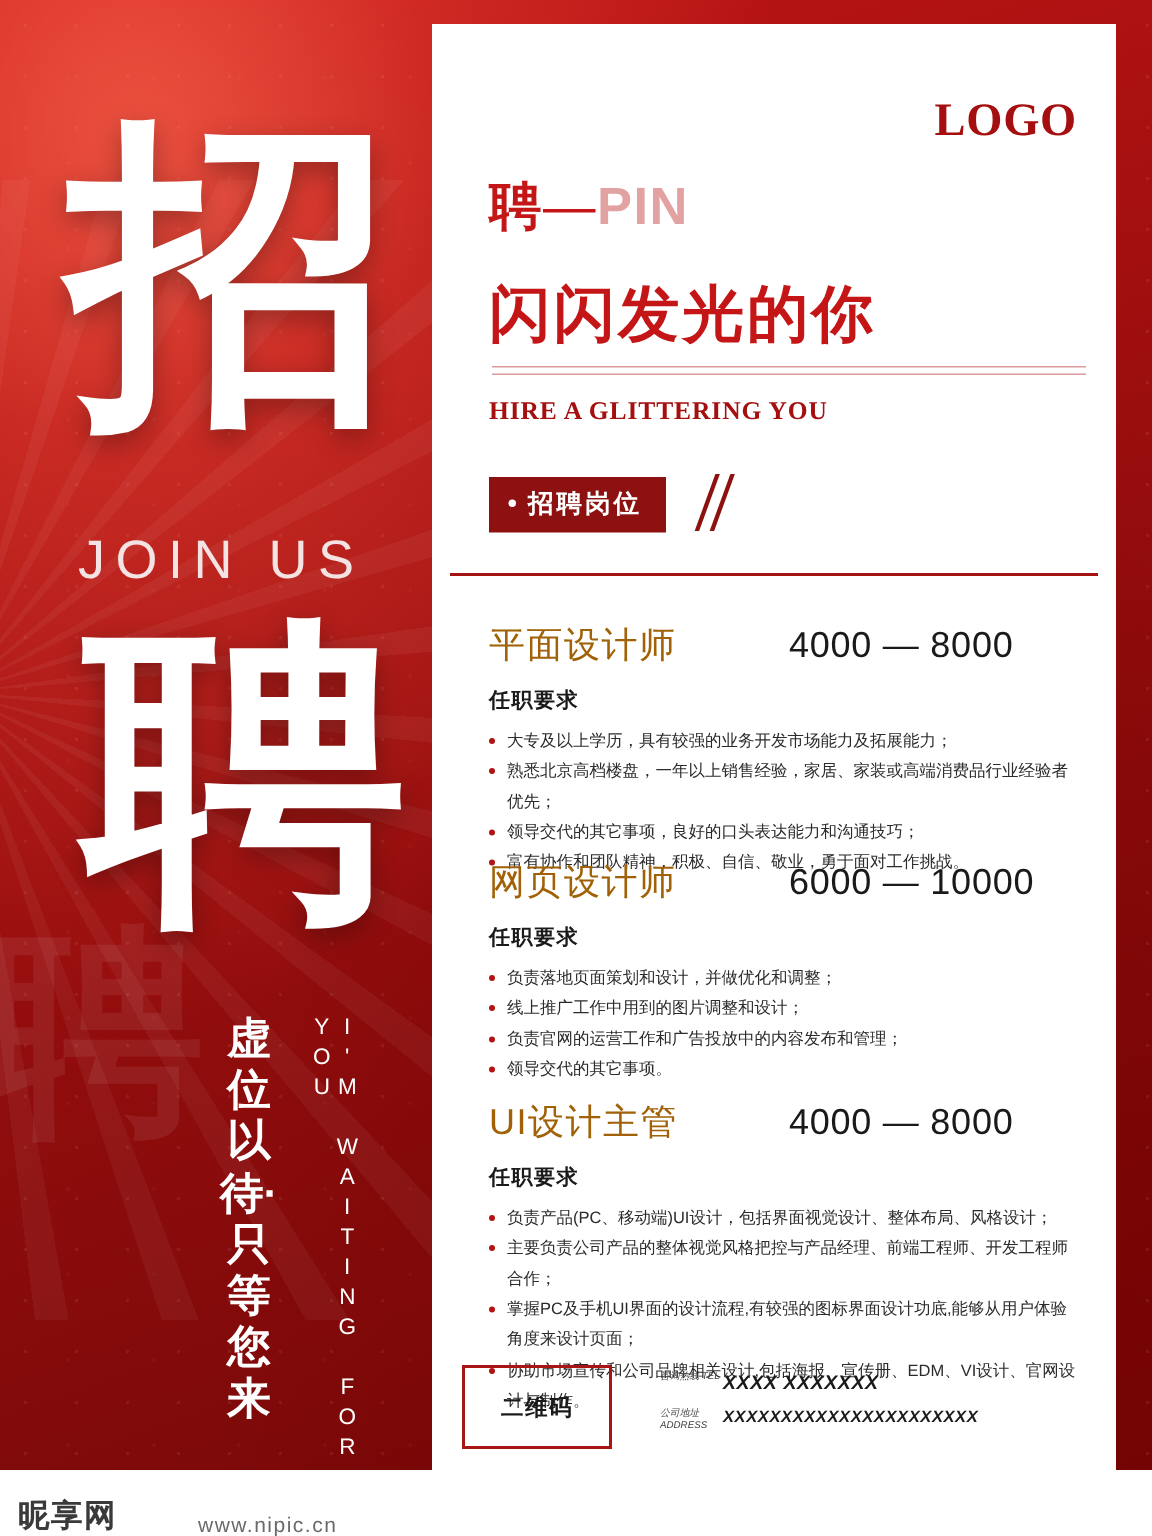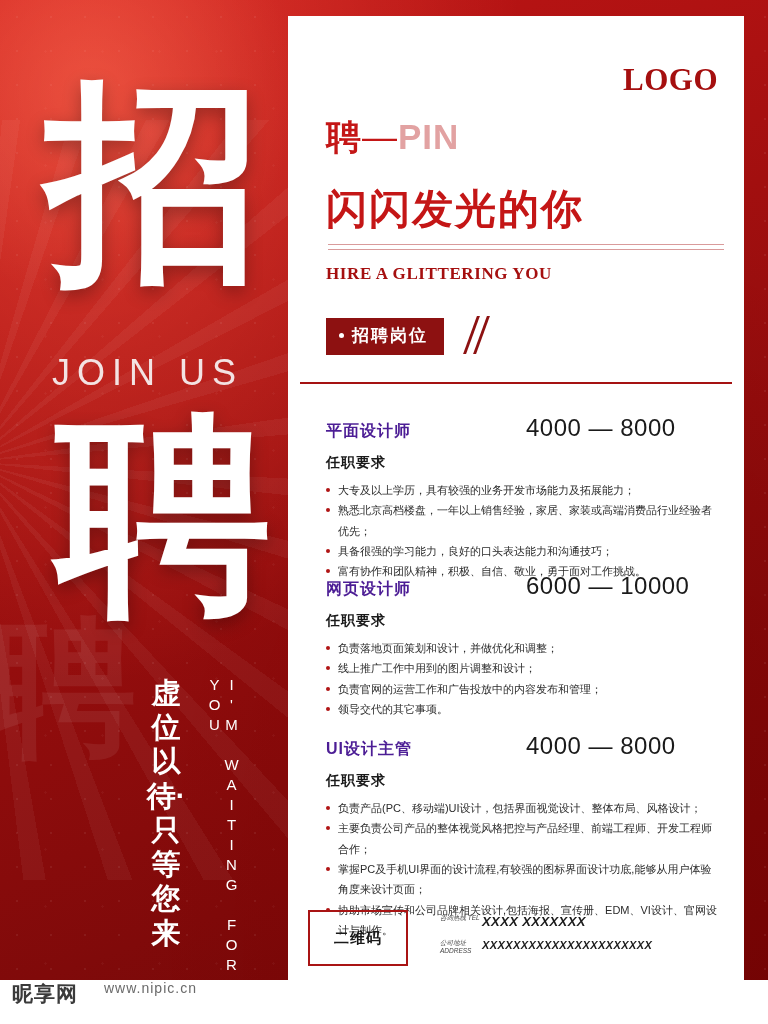--- a/index.html
+++ b/index.html
@@ -242,23 +242,23 @@
     position: absolute;
     left: 38px;
     width: 392px;
   }
   .job-head {
     display: flex;
     align-items: baseline;
     justify-content: flex-start;
   }
   .job-title {
-    font-size: 16px;
-    font-weight: 700;
-    color: #4c1d95;
+    font-size: 24px;
+    font-weight: 400;
+    color: #a16207;
     letter-spacing: 1px;
     width: 200px;
   }
   .job-salary {
     font-size: 24px;
     font-weight: 400;
     color: #1a1a1a;
     letter-spacing: 0.5px;
   }
   .req-label {
@@ -349,21 +349,22 @@
 
   
   .watermark {
     position: absolute;
     left: 0;
     bottom: 0;
     width: 768px;
     height: 44px;
     background: #ffffff;
     display: flex;
-    align-items: flex-start;
+    align-items: flex-end;
+    gap: 28px;
   }
   .wm-logo {
     margin-left: 12px;
     font-size: 21px;
     font-weight: 700;
     color: #3a3a3a;
     letter-spacing: 1px;
   }
   .wm-url {
     margin-left: 26px;
@@ -416,21 +417,21 @@
 
     <div class="job job-1">
       <div class="job-head">
         <div class="job-title">平面设计师</div>
         <div class="job-salary">4000 — 8000</div>
       </div>
       <div class="req-label">任职要求</div>
       <ul class="bullets">
         <li>大专及以上学历，具有较强的业务开发市场能力及拓展能力；</li>
         <li>熟悉北京高档楼盘，一年以上销售经验，家居、家装或高端消费品行业经验者优先；</li>
-        <li>具备很强的学习能力，良好的口头表达能力和沟通技巧；</li>
+        <li>领导交代的其它事项，良好的口头表达能力和沟通技巧；</li>
         <li>富有协作和团队精神，积极、自信、敬业，勇于面对工作挑战。</li>
       </ul>
     </div>
 
     <div class="job job-2">
       <div class="job-head">
         <div class="job-title">网页设计师</div>
         <div class="job-salary">6000 — 10000</div>
       </div>
       <div class="req-label">任职要求</div>

